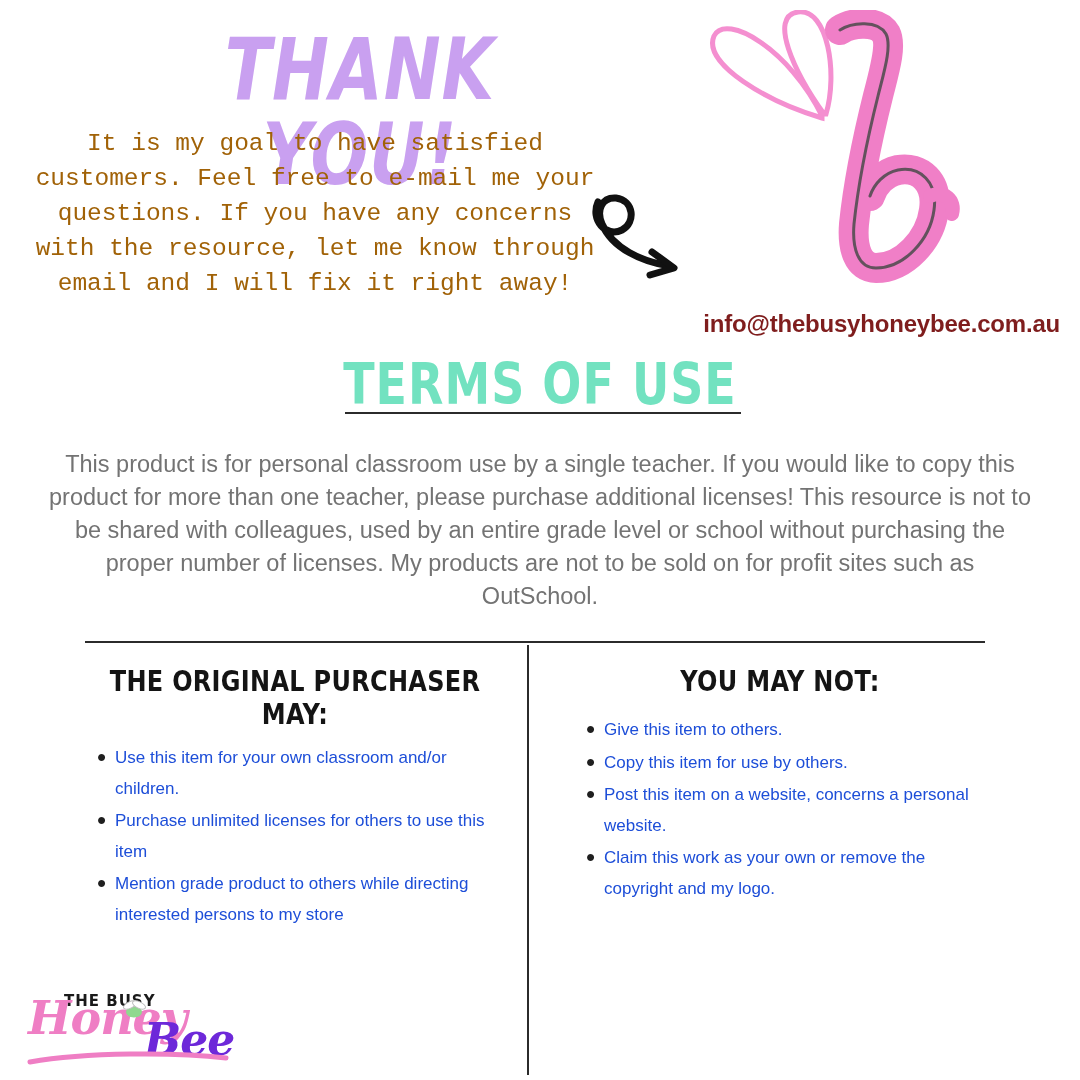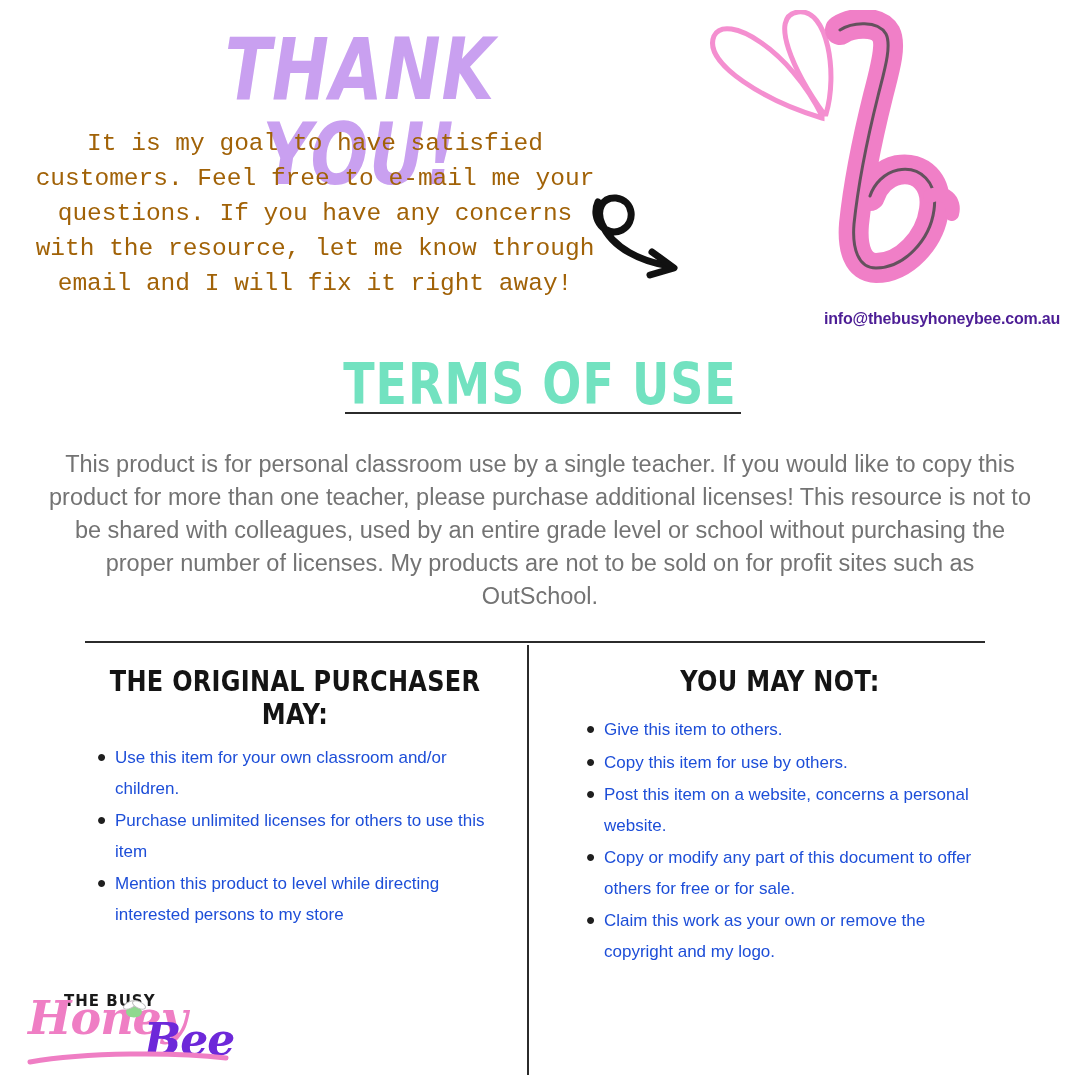--- a/index.html
+++ b/index.html
@@ -71,23 +71,23 @@
     height: 300px;
   }
 
   
   .email {
     position: absolute;
     left: 560px;
     top: 310px;
     width: 500px;
     text-align: right;
-    font-size: 16px;
-    font-weight: bold;
-    color: #4c1d95;
+    font-size: 24px;
+    font-weight: bold;
+    color: #7f1d1d;
     font-family: "Liberation Sans", sans-serif;
     letter-spacing: -0.2px;
   }
 
   
   .terms-title {
     position: absolute;
     left: 340px;
     top: 352px;
     width: 400px;
@@ -276,31 +276,30 @@
   <div class="terms-body">This product is for personal classroom use by a single teacher. If you would like to copy this product for more than one teacher, please purchase additional licenses! This resource is not to be shared with colleagues, used by an entire grade level or school without purchasing the proper number of licenses. My products are not to be sold on for profit sites such as OutSchool.</div>
 
   <div class="hr-top"></div>
   <div class="v-divider"></div>
 
   <div class="col col-left">
     <div class="col-head">THE ORIGINAL PURCHASER MAY:</div>
     <ul class="bullets">
       <li>Use this item for your own classroom and/or children.</li>
       <li>Purchase unlimited licenses for others to use this item</li>
-      <li>Mention this product to level while directing interested persons to my store</li>
+      <li>Mention grade product to others while directing interested persons to my store</li>
     </ul>
   </div>
 
   <div class="col col-right">
     <div class="col-head">YOU MAY NOT:</div>
     <ul class="bullets">
       <li>Give this item to others.</li>
       <li>Copy this item for use by others.</li>
       <li>Post this item on a website, concerns a personal website.</li>
-      <li>Copy or modify any part of this document to offer others for free or for sale.</li>
       <li>Claim this work as your own or remove the copyright and my logo.</li>
     </ul>
   </div>
 
   <div class="footer-logo">
     <div class="fl-the-busy">THE BUSY</div>
     <div class="fl-honey">Honey</div>
     <div class="fl-bee">Bee</div>
     <div class="fl-swoosh">
       <svg width="210" height="18" viewBox="0 0 210 18" xmlns="http://www.w3.org/2000/svg">

